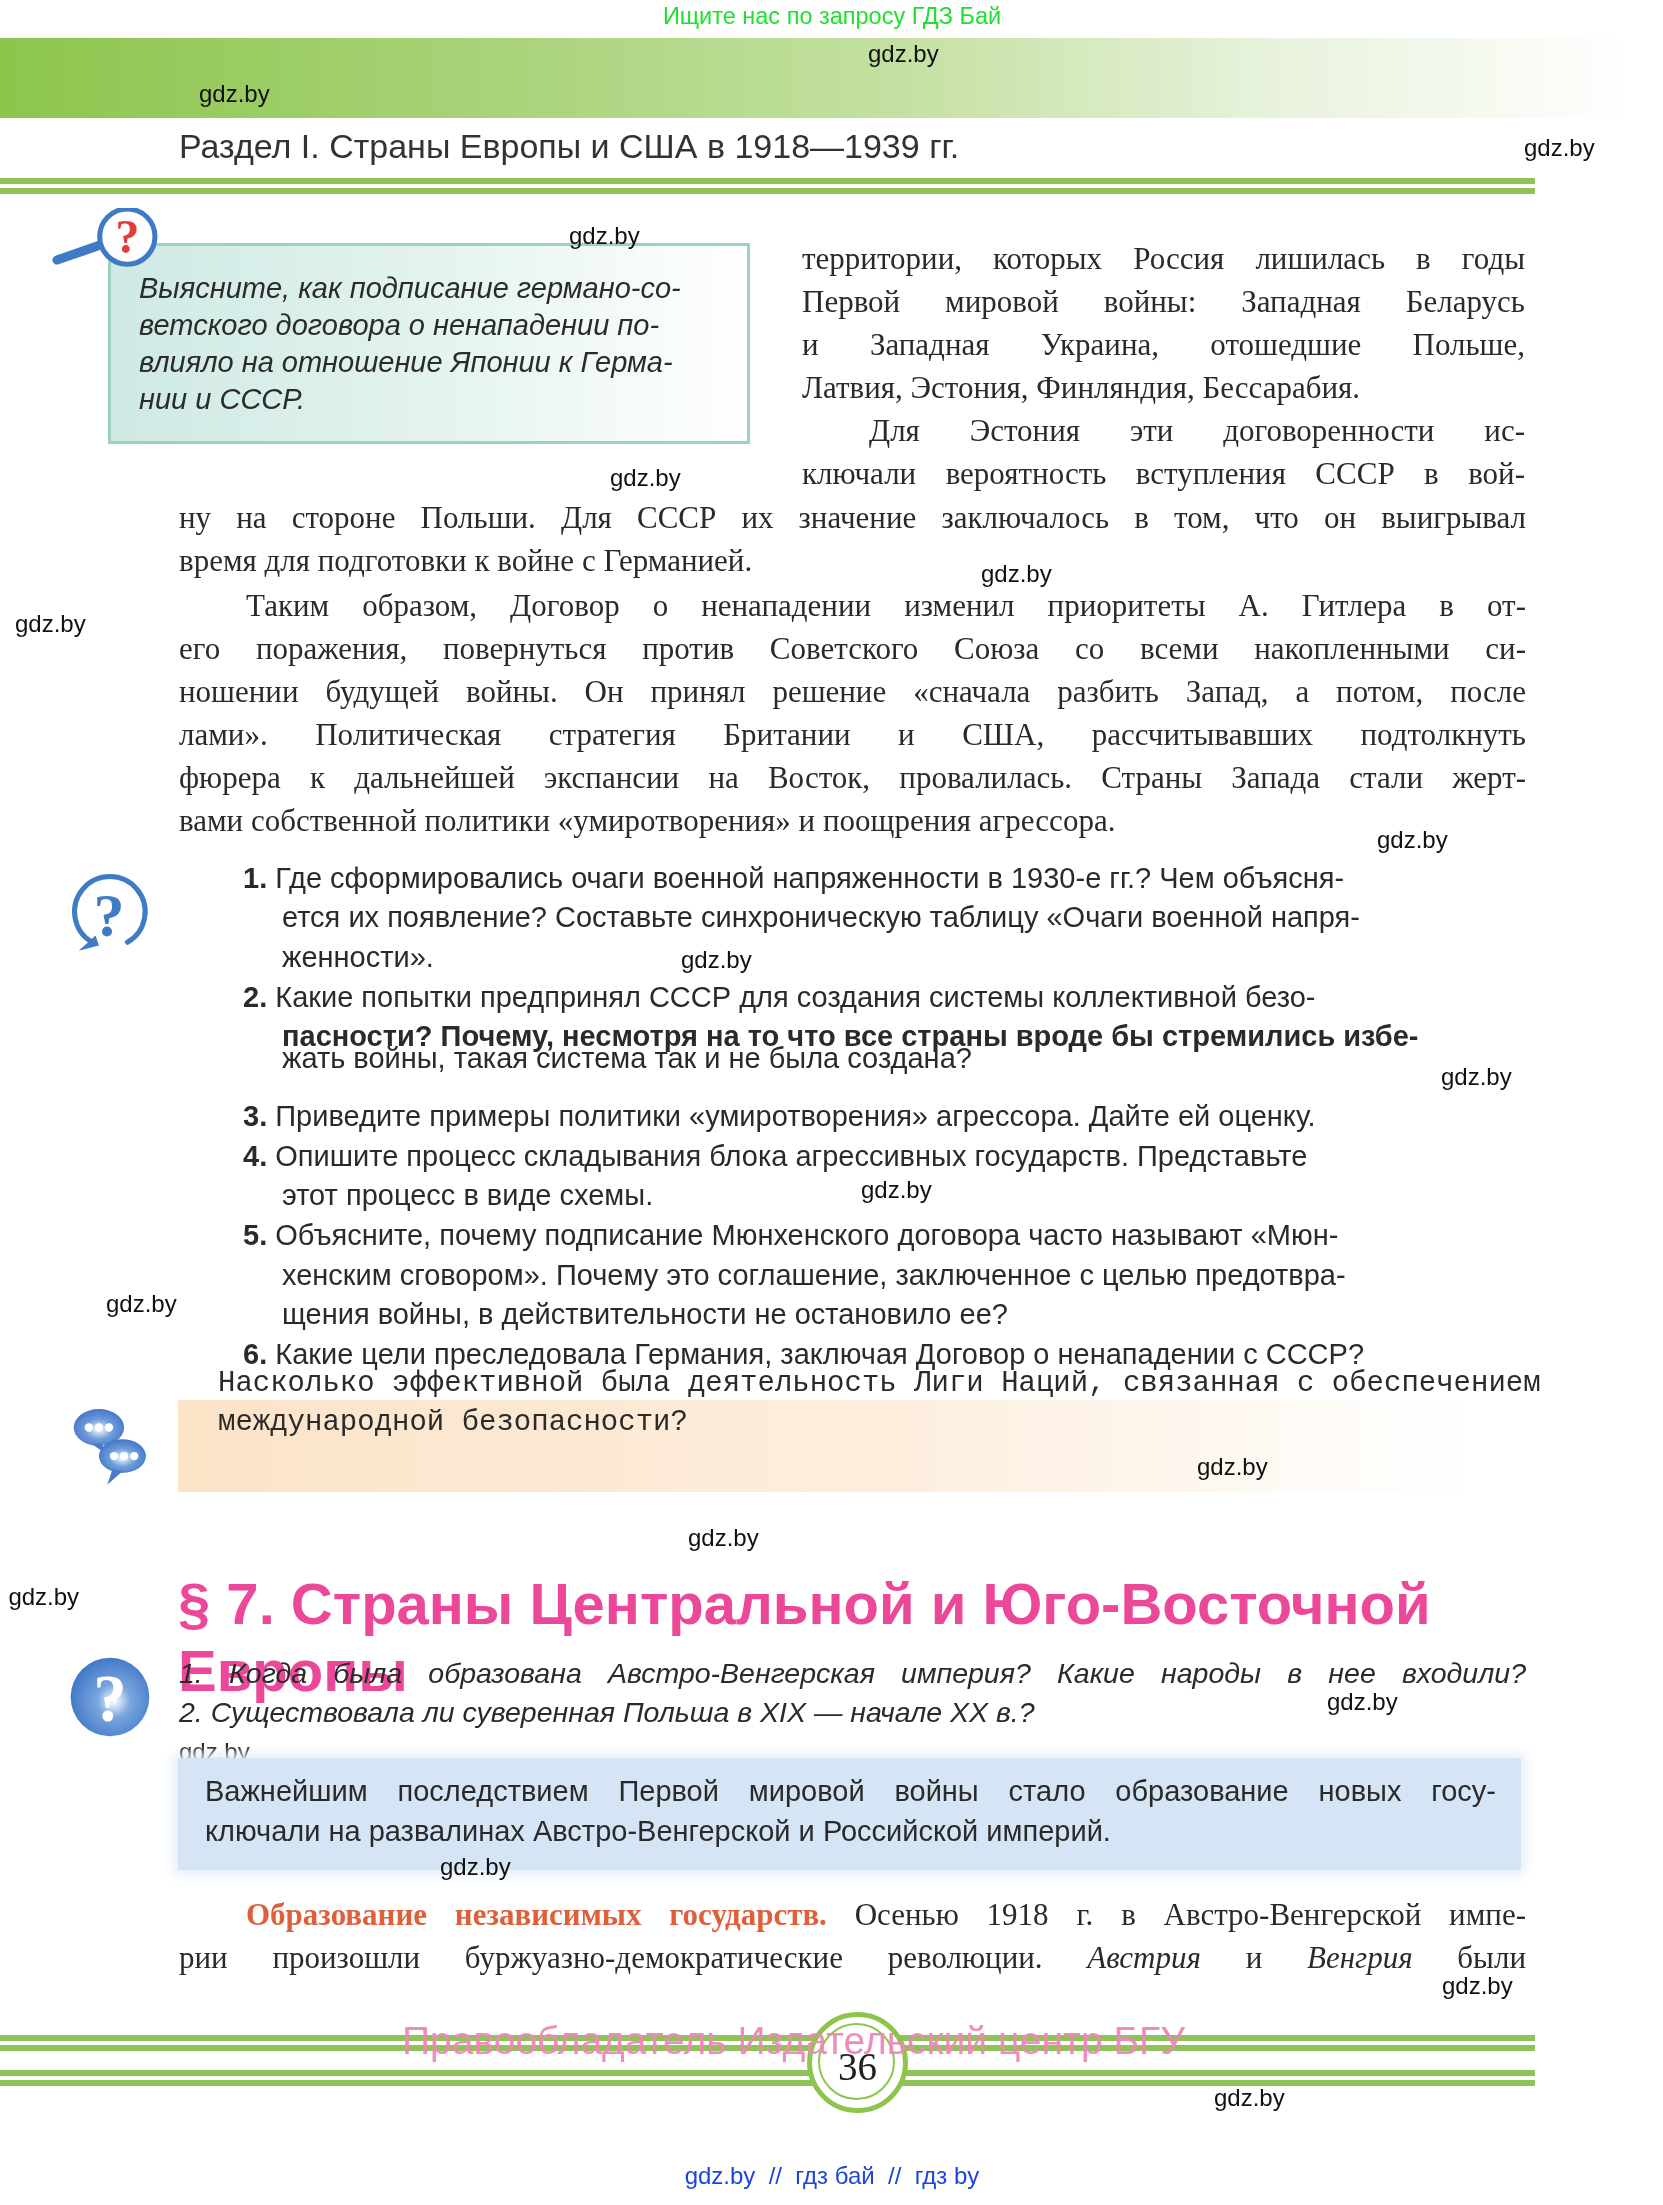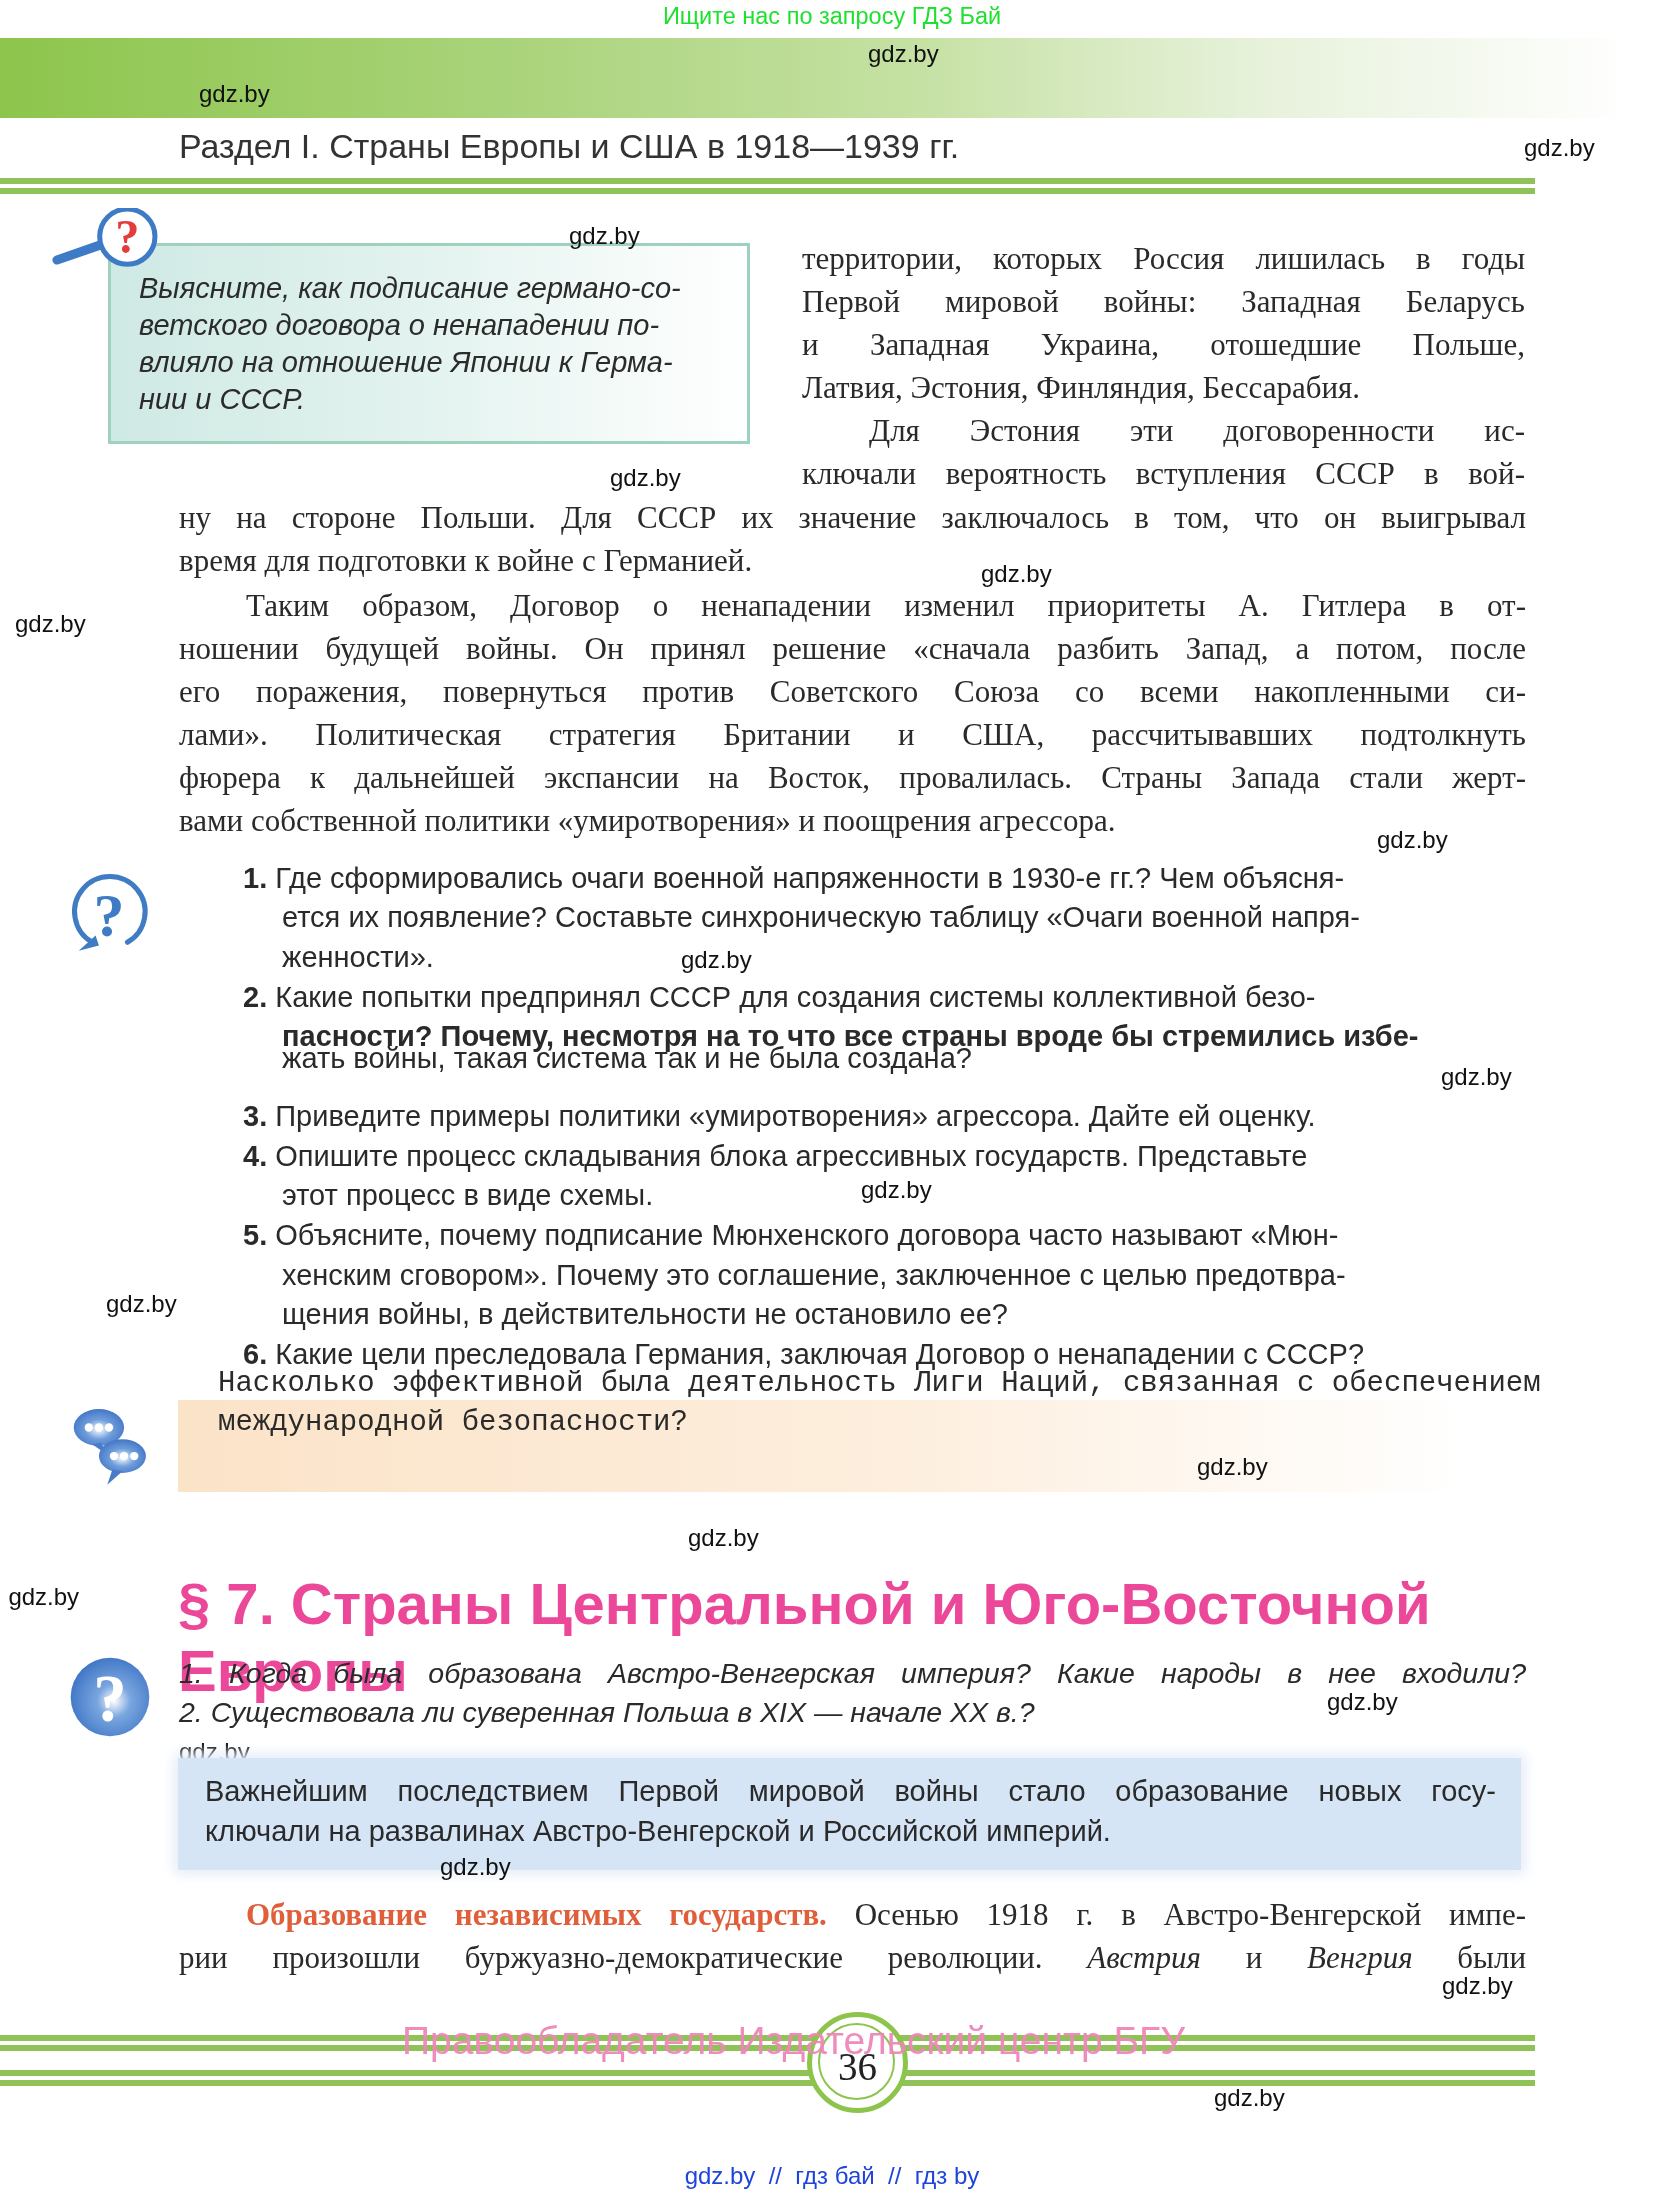--- a/index.html
+++ b/index.html
@@ -122,22 +122,22 @@
 
 <div class="abs body-text serif" style="left:179px; top:496px; width:1347px;">
   <div style="text-align-last:justify;">ну на стороне Польши. Для СССР их значение заключалось в том, что он выигрывал</div>
   <div>время для подготовки к войне с Германией.</div>
 </div>
 <div class="abs wm" style="left:981px; top:560px;">gdz.by</div>
 <div class="abs wm" style="left:15px; top:610px;">gdz.by</div>
 
 <div class="abs body-text serif" style="left:179px; top:584px; width:1347px;">
   <div style="text-indent:67px; text-align-last:justify;">Таким образом, Договор о ненападении изменил приоритеты А. Гитлера в от-</div>
+  <div style="text-align-last:justify;">его поражения, повернуться против Советского Союза со всеми накопленными си-</div>
   <div style="text-align-last:justify;">ношении будущей войны. Он принял решение «сначала разбить Запад, а потом, после</div>
-  <div style="text-align-last:justify;">его поражения, повернуться против Советского Союза со всеми накопленными си-</div>
   <div style="text-align-last:justify;">лами». Политическая стратегия Британии и США, рассчитывавших подтолкнуть</div>
   <div style="text-align-last:justify;">фюрера к дальнейшей экспансии на Восток, провалилась. Страны Запада стали жерт-</div>
   <div>вами собственной политики «умиротворения» и поощрения агрессора.</div>
 </div>
 <div class="abs wm" style="left:1377px; top:826px;">gdz.by</div>
 
 <div class="abs" style="left:67px; top:870px; width:84px; height:84px;">
   <svg width="84" height="84" viewBox="0 0 100 100">
     <path d="M30 86 A42 42 0 1 1 72 86" fill="none" stroke="#3f7cc4" stroke-width="6" stroke-linecap="round"></path>
     <path d="M14 96 L34 78 L38 90 Z" fill="#3f7cc4"></path>

